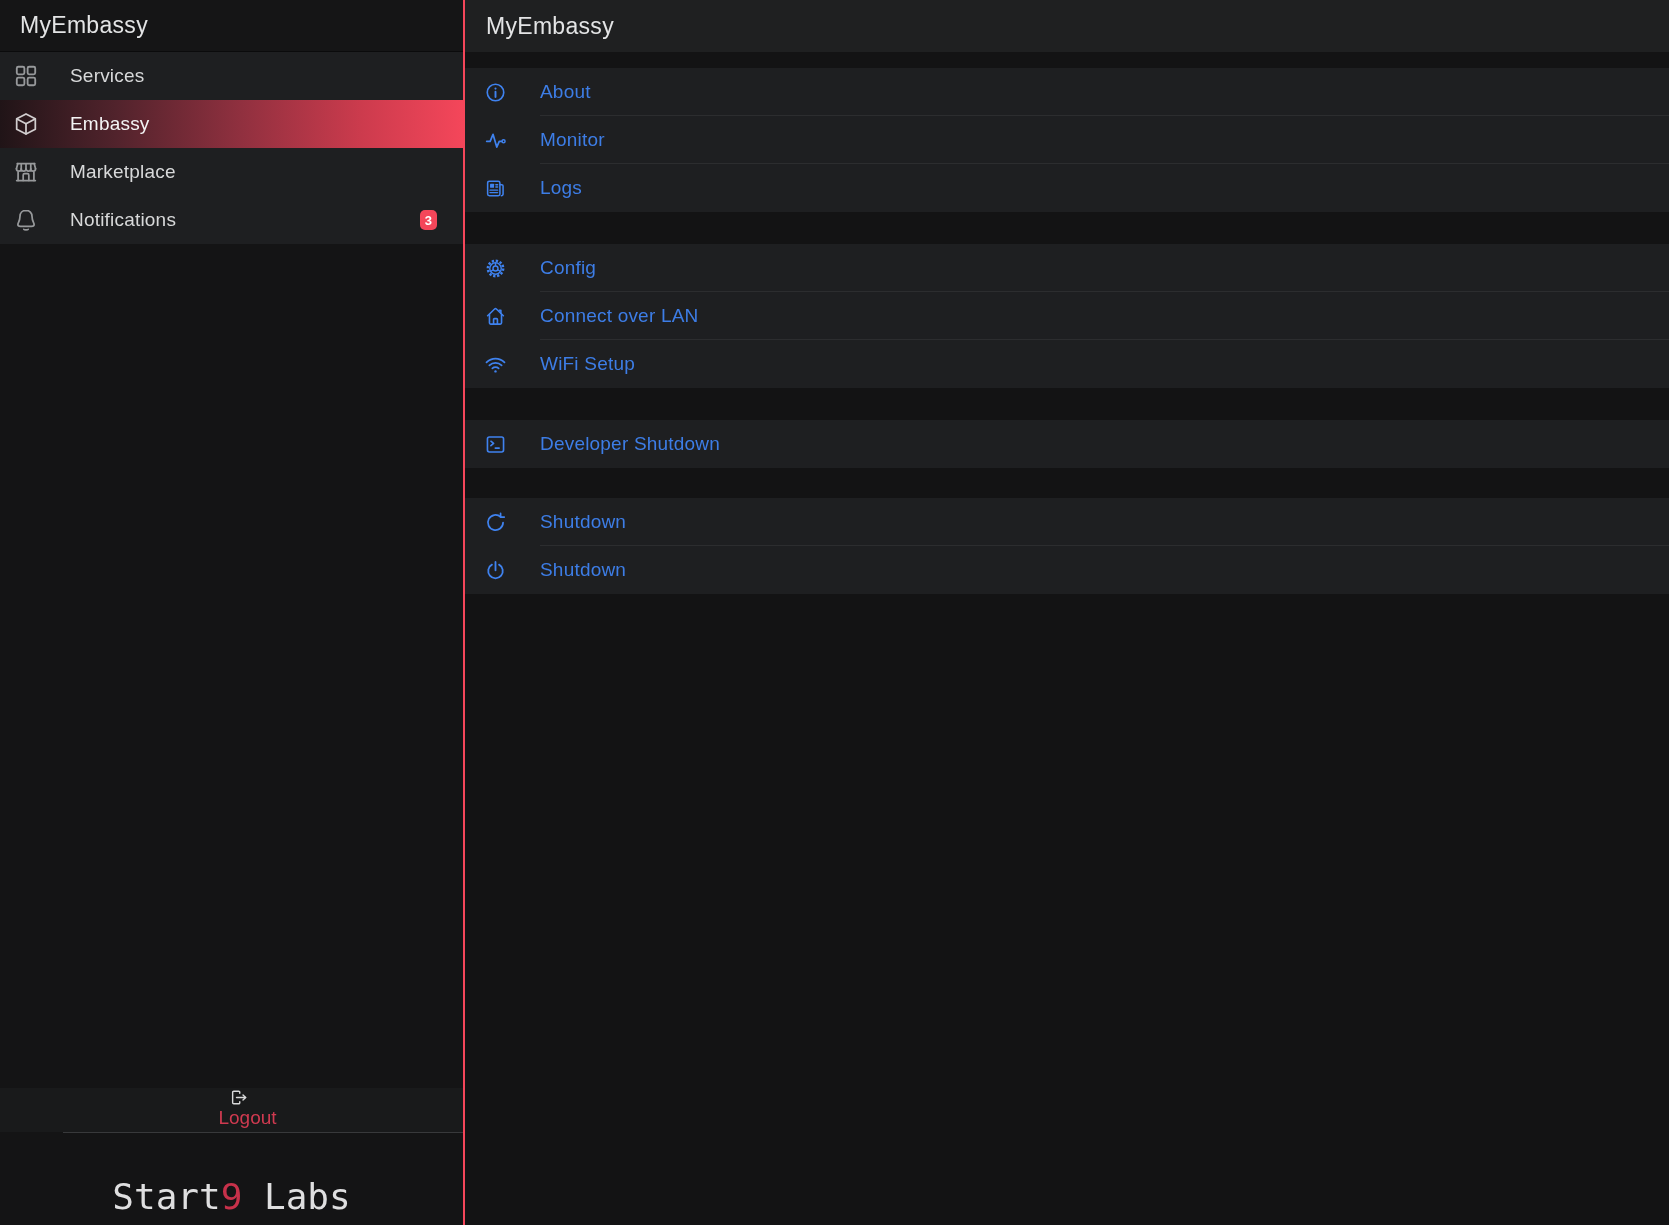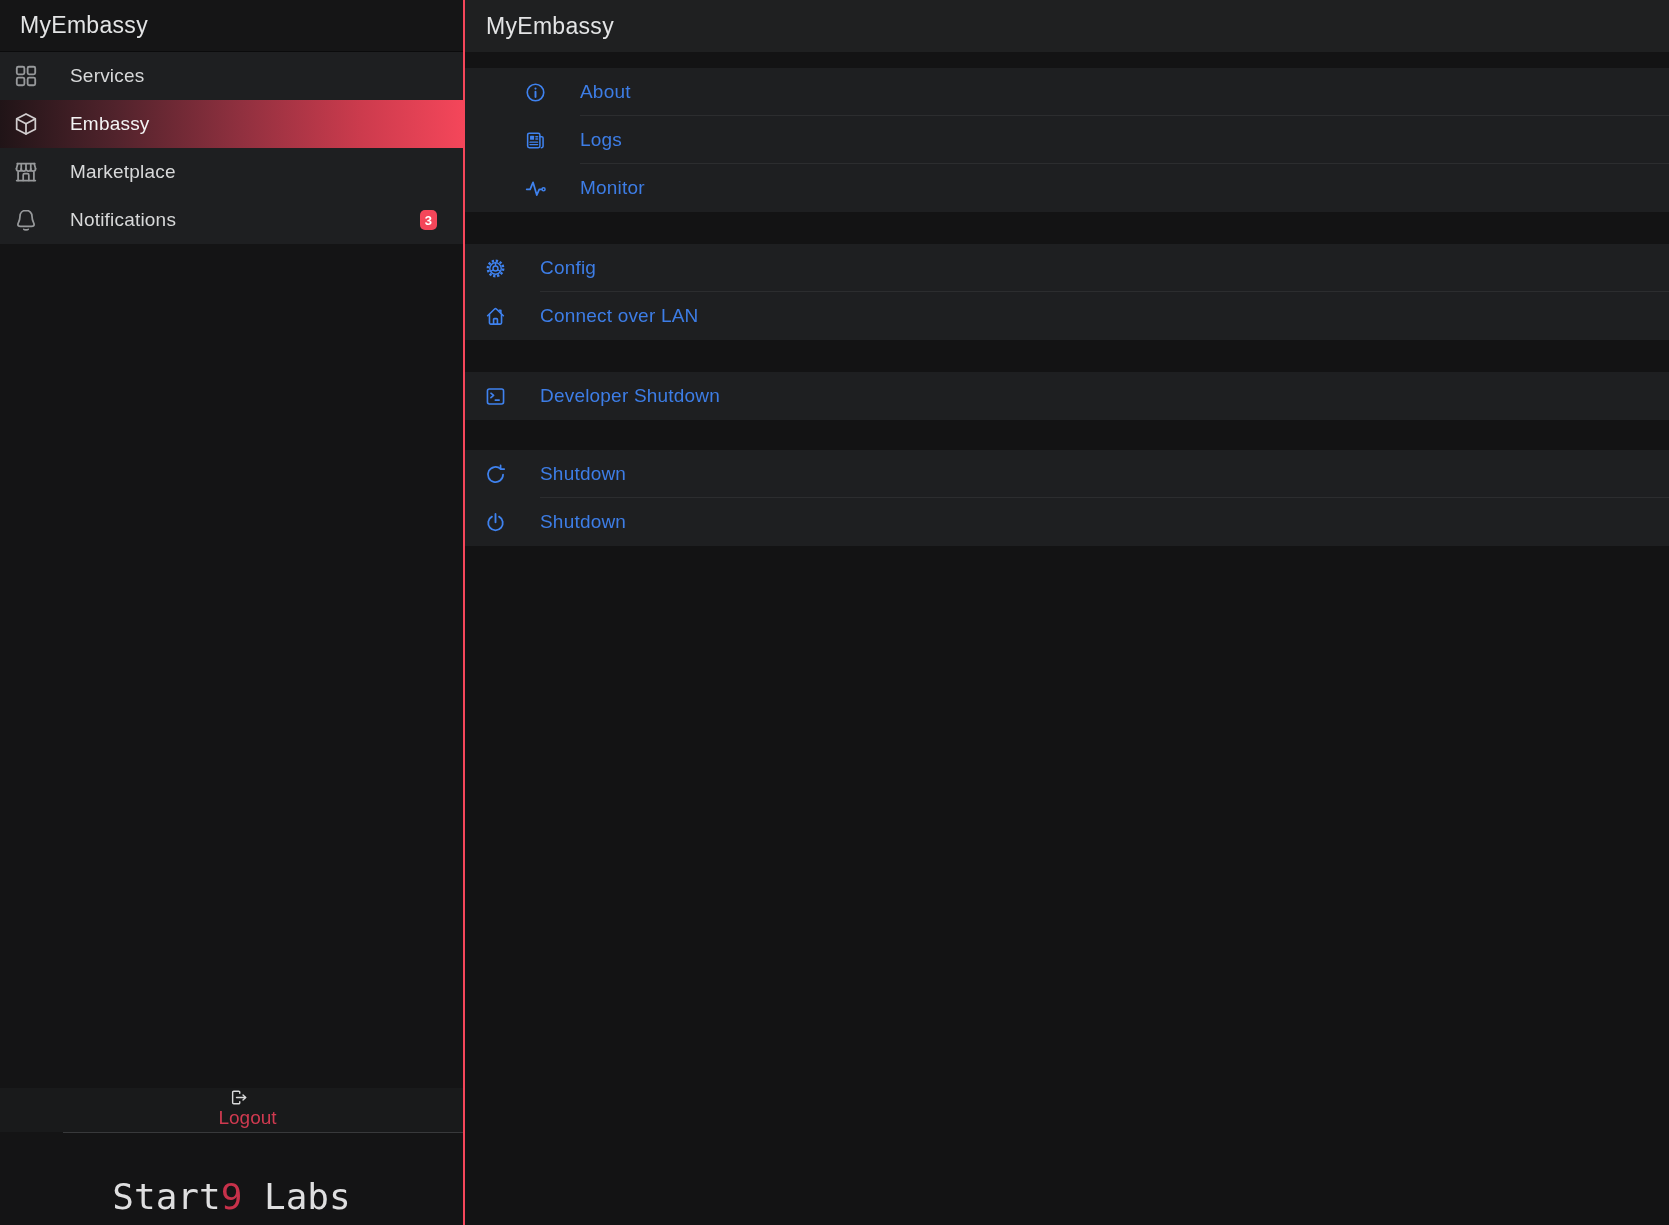--- a/index.html
+++ b/index.html
@@ -76,21 +76,21 @@
   
   .main {
     position:absolute; left:465px; top:0; width:1204px; height:1225px;
     background:#131314;
   }
   .toolbar {
     height:52px; background:#1f2021; display:flex; align-items:center;
     padding-left:21px; font-size:23px; color:#e3e4e5; letter-spacing:.3px;
   }
   .list-group { background:#1e1f21; }
-  .g1 { margin-top:16px;padding-left:40px; }
+  .g1 { margin-top:16px; }
   .g2, .g3 { margin-top:32px; }
   .g4 { margin-top:30px; }
   .list-item {
     height:48px; display:flex; align-items:center; cursor:pointer;
     position:relative; color:#3d7de6;
   }
   .list-item:not(:last-child)::after {
     content:''; position:absolute; left:75px; right:0; bottom:0; height:1px;
     background:#2c2d2f;
   }
@@ -189,37 +189,37 @@
         <svg viewBox="0 0 24 24" fill="none" stroke="currentColor" stroke-width="1.7" stroke-linecap="round" stroke-linejoin="round">
           <circle cx="12" cy="12" r="8.6"></circle>
           <path d="M12 11.3 V16.7" stroke-width="2"></path>
           <circle cx="12" cy="7.9" r="1.1" fill="currentColor" stroke="none"></circle>
         </svg>
       </span>
       <span class="m-label">About</span>
     </div>
     <div class="list-item">
       <span class="m-icon">
+        <svg viewBox="0 0 24 24" fill="none" stroke="currentColor" stroke-width="1.8" stroke-linecap="round" stroke-linejoin="round">
+          <path d="M2.8 12.9 H6.4 L9.4 5.6 L13.3 18.9 L15.9 12.9 H18.4"></path>
+          <circle cx="20.4" cy="12.9" r="1.6" stroke-width="1.5"></circle>
+        </svg>
+      </span>
+      <span class="m-label">Monitor</span>
+    </div>
+    <div class="list-item">
+      <span class="m-icon">
         <svg viewBox="0 0 24 24" fill="none" stroke="currentColor" stroke-width="1.6" stroke-linecap="round" stroke-linejoin="round">
           <rect x="3.8" y="4.4" width="12.8" height="15.2" rx="1.8"></rect>
           <path d="M16.6 8.1 h1.9 a1.4 1.4 0 0 1 1.4 1.4 v8.3 a1.8 1.8 0 0 1 -1.8 1.8"></path>
           <rect x="6.3" y="7" width="4.2" height="4.2" rx="0.6" fill="currentColor" stroke="none"></rect>
           <path d="M12.4 8 H14.2 M12.4 10.4 H14.2 M6.3 13.7 H14.2 M6.3 16.3 H14.2" stroke-width="1.5"></path>
         </svg>
       </span>
       <span class="m-label">Logs</span>
-    </div>
-    <div class="list-item">
-      <span class="m-icon">
-        <svg viewBox="0 0 24 24" fill="none" stroke="currentColor" stroke-width="1.8" stroke-linecap="round" stroke-linejoin="round">
-          <path d="M2.8 12.9 H6.4 L9.4 5.6 L13.3 18.9 L15.9 12.9 H18.4"></path>
-          <circle cx="20.4" cy="12.9" r="1.6" stroke-width="1.5"></circle>
-        </svg>
-      </span>
-      <span class="m-label">Monitor</span>
     </div>
   </div>
 
   <div class="list-group g2">
     <div class="list-item">
       <span class="m-icon">
         <svg viewBox="0 0 24 24" fill="none" stroke="currentColor" stroke-linecap="butt">
           <circle cx="12" cy="12" r="8" stroke-width="2.6" stroke-dasharray="2.4 1.79"></circle>
           <circle cx="12" cy="12" r="6" stroke-width="1.5"></circle>
           <circle cx="12" cy="12" r="2.6" stroke-width="1.5"></circle>
@@ -232,20 +232,31 @@
       <span class="m-icon">
         <svg viewBox="0 0 24 24" fill="none" stroke="currentColor" stroke-width="1.7" stroke-linecap="round" stroke-linejoin="round">
           <path d="M3.8 11.2 L11.1 4.2 a1.3 1.3 0 0 1 1.8 0 L20.2 11.2"></path>
           <path d="M17.6 8.7 V5.5 H15.9"></path>
           <path d="M5.7 10 V18.6 a1.4 1.4 0 0 0 1.4 1.4 h9.8 a1.4 1.4 0 0 0 1.4 -1.4 V10"></path>
           <path d="M10 20 v-4.9 a0.9 0.9 0 0 1 0.9 -0.9 h2.2 a0.9 0.9 0 0 1 0.9 0.9 V20"></path>
         </svg>
       </span>
       <span class="m-label">Connect over LAN</span>
     </div>
+    <div class="list-item">
+      <span class="m-icon">
+        <svg viewBox="0 0 24 24" fill="none" stroke="currentColor" stroke-width="1.8" stroke-linecap="round" stroke-linejoin="round">
+          <path d="M2.6 9.8 C5.2 7.2 8.4 5.8 12 5.8 C15.6 5.8 18.8 7.2 21.4 9.8"></path>
+          <path d="M5.6 13 C7.3 11.3 9.5 10.3 12 10.3 C14.5 10.3 16.7 11.3 18.4 13"></path>
+          <path d="M8.7 16.1 C9.6 15.3 10.7 14.8 12 14.8 C13.3 14.8 14.4 15.3 15.3 16.1"></path>
+          <circle cx="12" cy="19.2" r="1.25" fill="currentColor" stroke="none"></circle>
+        </svg>
+      </span>
+      <span class="m-label">WiFi Setup</span>
+    </div>
   </div>
 
   <div class="list-group g3">
     <div class="list-item">
       <span class="m-icon">
         <svg viewBox="0 0 24 24" fill="none" stroke="currentColor" stroke-width="1.7" stroke-linecap="round" stroke-linejoin="round">
           <rect x="3.6" y="4.2" width="16.8" height="15.6" rx="2"></rect>
           <path d="M7.2 8.6 L10 10.9 L7.2 13.2"></path>
           <path d="M11.8 15.8 H15.8"></path>
         </svg>

